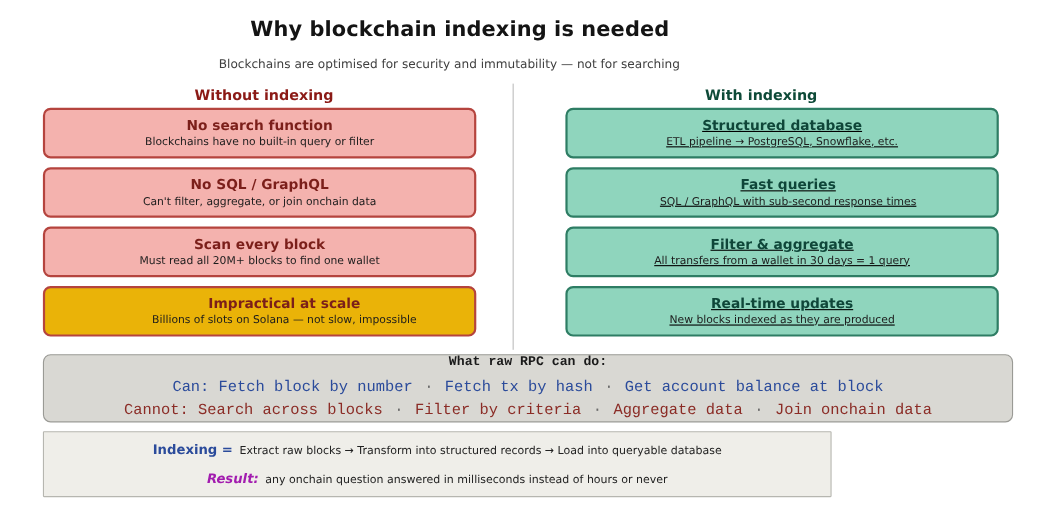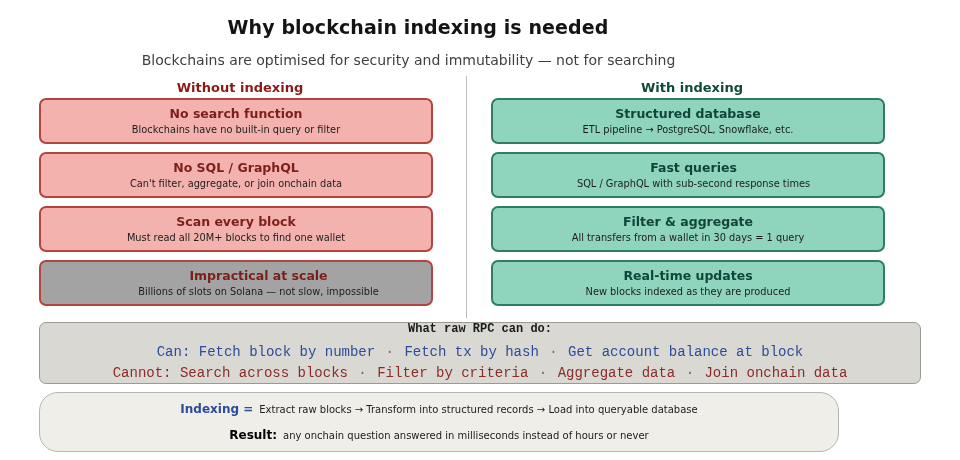--- a/index.html
+++ b/index.html
@@ -30,21 +30,21 @@
     font-size: 19px;
     font-weight: bold;
     color: #141414;
     letter-spacing: 0.1px;
   }
   .subtitle {
     position: absolute;
     left: 0; top: 52px;
     width: 817px;
     text-align: center;
-    font-size: 14px;
+    font-size: 11px;
     color: #3f3f3f;
   }
 
   
   .col-head {
     position: absolute;
     top: 80px;
     font-size: 13px;
     font-weight: bold;
     text-align: center;
@@ -89,21 +89,22 @@
   .card.bad {
     background: #F4B2AE;
     border-color: #B5443E;
     left: 39px;
   }
   .card.bad .c-title { color: #7B1F1A; }
 
   .card.good {
     background: #8FD5BD;
     border-color: #2E7D64;
-    left: 491px;
+    left: 514px;
+    text-decoration: underline;
   }
   .card.good .c-title { color: #0F4639; }
 
   .row0 { top: 98px; }
   .row1 { top: 152px; }
   .row2 { top: 206px; }
   .row3 { top: 260px; }
 
   
   .rpc-panel {
@@ -134,26 +135,26 @@
   }
   .rpc-line.can    { color: #2B4B9B; }
   .rpc-line.cannot { color: #8B2C26; }
   .rpc-line .sep { color: #6b6b6b; padding: 0 2px; }
 
   
   .formula-panel {
     position: absolute;
     left: 39px;
     top: 392px;
-    width: 800px;
+    width: 717px;
     height: 60px;
     box-sizing: border-box;
     background: #EFEEE9;
     border: 1px solid #b6b6b0;
-    border-radius: 19px;
+    border-radius: 1px;
     display: flex;
     flex-direction: column;
     align-items: center;
     justify-content: center;
   }
   .f-row {
     display: flex;
     align-items: baseline;
     justify-content: center;
     line-height: 1.4;
@@ -191,21 +192,21 @@
     <div class="c-sub">Blockchains have no built-in query or filter</div>
   </div>
   <div class="card bad row1" style="background: rgb(244, 178, 174); border-color: rgb(181, 68, 62);">
     <div class="c-title">No SQL / GraphQL</div>
     <div class="c-sub">Can't filter, aggregate, or join onchain data</div>
   </div>
   <div class="card bad row2" style="background: rgb(244, 178, 174); border-color: rgb(181, 68, 62);">
     <div class="c-title">Scan every block</div>
     <div class="c-sub">Must read all 20M+ blocks to find one wallet</div>
   </div>
-  <div class="card bad row3" style="background: #a3a3a3; border-color: rgb(181, 68, 62); padding-left: 45px;">
+  <div class="card bad row3" style="background: #eab308; border-color: rgb(181, 68, 62); padding-left: 45px;">
     <div class="c-title">Impractical at scale</div>
     <div class="c-sub">Billions of slots on Solana — not slow, impossible</div>
   </div>
 
   <div class="card good row0" style="background: rgb(143, 213, 189); border-color: rgb(46, 125, 100);">
     <div class="c-title">Structured database</div>
     <div class="c-sub">ETL pipeline → PostgreSQL, Snowflake, etc.</div>
   </div>
   <div class="card good row1" style="background: rgb(143, 213, 189); border-color: rgb(46, 125, 100); padding-left: 11px;">
     <div class="c-title">Fast queries</div>
@@ -225,18 +226,18 @@
     <div class="rpc-line can" style="color: rgb(43, 75, 155);"><span>Can: </span><span>Fetch block by number</span><span class="sep">  ·  </span><span>Fetch tx by hash</span><span class="sep">  ·  </span><span>Get account balance at block</span></div>
     <div class="rpc-line cannot" style="color: rgb(139, 44, 38);"><span>Cannot: </span><span>Search across blocks</span><span class="sep">  ·  </span><span>Filter by criteria</span><span class="sep">  ·  </span><span>Aggregate data</span><span class="sep">  ·  </span><span>Join onchain data</span></div>
   </div>
 
   <div class="formula-panel" style="background: rgb(239, 238, 233);">
     <div class="f-row first">
       <span class="f-label blue" style="color: rgb(43, 75, 155);">Indexing =</span>
       <span class="f-text">Extract raw blocks → Transform into structured records → Load into queryable database</span>
     </div>
     <div class="f-row">
-      <span class="f-label green" style="color: #000000;">Result:</span>
+      <span class="f-label green" style="color: #a21caf; font-style: italic;">Result:</span>
       <span class="f-text">any onchain question answered in milliseconds instead of hours or never</span>
     </div>
   </div>
 
 </div>
 
 </body></html>

